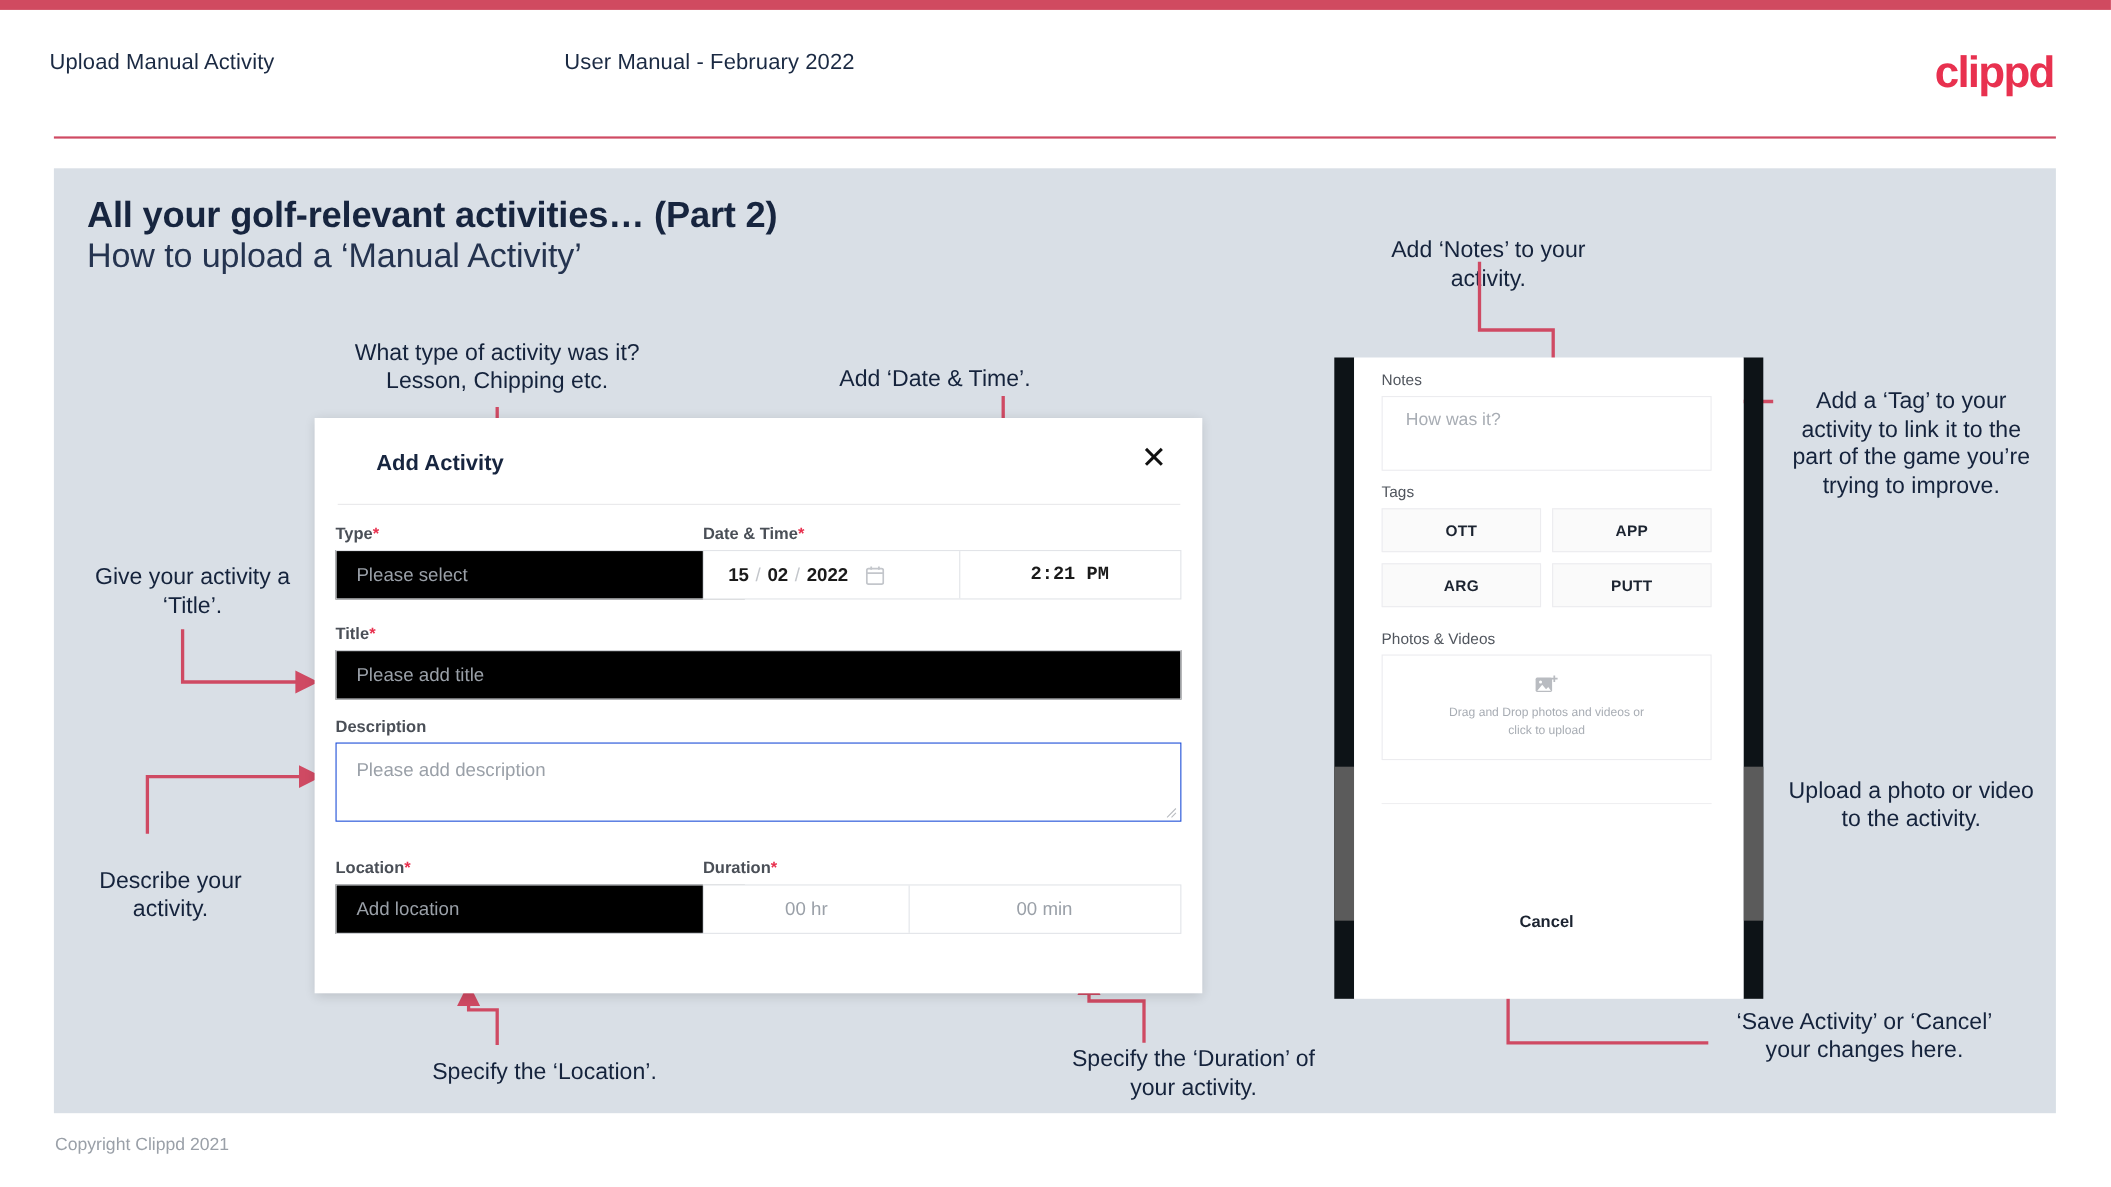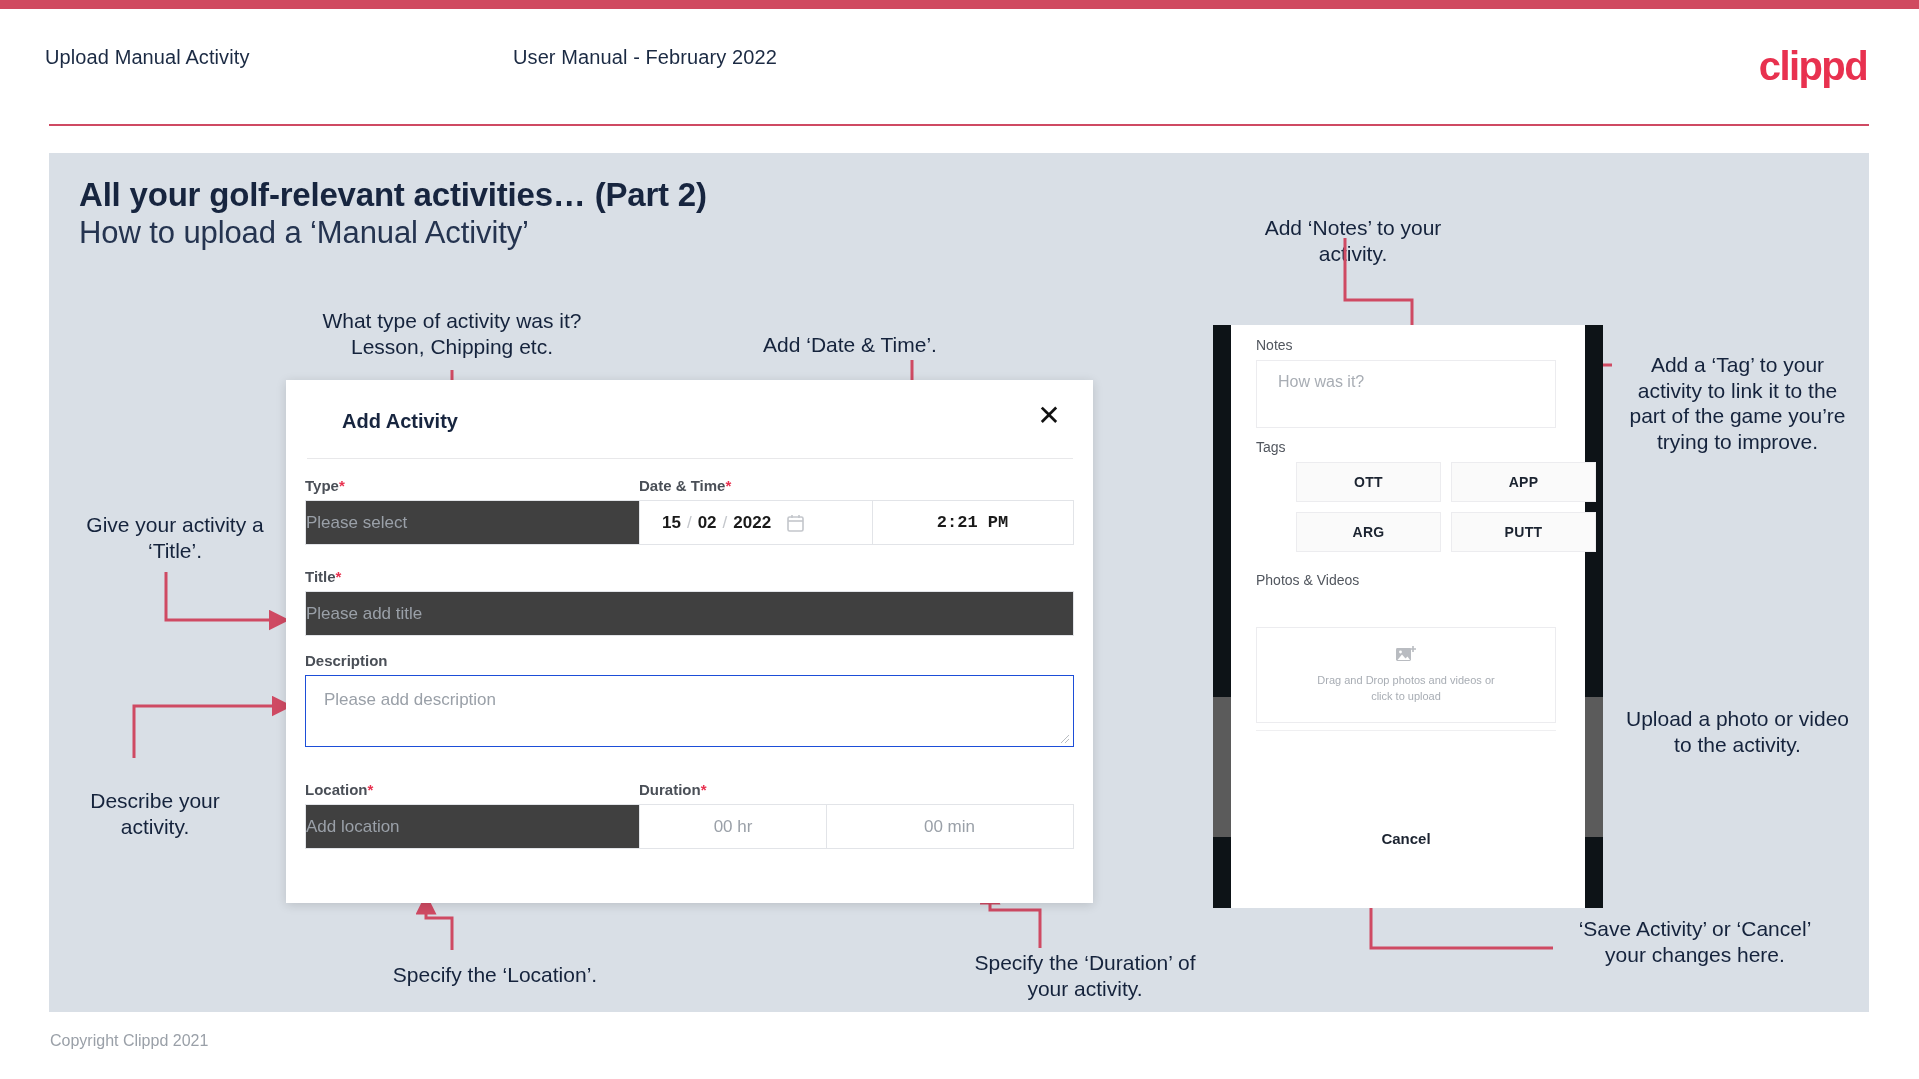--- a/index.html
+++ b/index.html
@@ -73,22 +73,23 @@
     text-align: center; cursor: pointer; font-weight: 300;
   }
   .dlg-rule {
     position: absolute; left: 21px; top: 78px; width: 766px; height: 1px; background: #e8e8ea;
   }
   .fld-label {
     position: absolute; font-size: 15px; color: #4a4f57; font-weight: 700;
   }
   .req { color: #e8314f; font-size: 15px; }
   .inp {
-    position: absolute; background: #404040; border: 1px solid #e2e4e8;
+    position: absolute; background: #000000; border: 1px solid #e2e4e8;
     font-size: 17px; color: #9aa0a8; display: flex; align-items: center;
+    padding-left: 18px;
   }
   .chev {
     position: absolute; right: 18px; top: 50%; margin-top: -4px;
     width: 11px; height: 7px; color: #333;
   }
   .ta {
     position: absolute; background:#fff; border: 1px solid #1d4ed8;
     font-size: 17px; color: #9aa0a8; padding: 14px 0 0 18px;
   }
   .ta-grip {
@@ -114,21 +115,21 @@
   .phone-screen {
     position: absolute; left: 18px; top: 0; width: 354px; height: 583px;
     background: #fff;
   }
   .p-label { position: absolute; font-size: 14px; color: #51565e; }
   .p-box { position: absolute; border: 1px solid #ececef; background: #fff; }
   .p-ph { position: absolute; font-size: 16px; color: #a8adb4; }
   .tagbtn {
     position: absolute; border: 1px solid #ececef; background: #fafafa;
     display: flex; align-items: center; justify-content: center;
-    font-size: 14px; font-weight: 700; color: #1b2330; letter-spacing: .3px; margin-left: 40px;
+    font-size: 14px; font-weight: 700; color: #1b2330; letter-spacing: .3px;
   }
   .dz {
     position: absolute; border: 1px solid #ececef; background: #fff;
     display: flex; flex-direction: column; align-items: center; justify-content: center;
   }
   .dz-txt { font-size: 11px; color: #a8adb4; text-align: center; line-height: 1.45; margin-top: 9px; }
   .p-rule { position: absolute; height: 1px; background: #efeff1; }
   .save-btn {
     position: absolute; background: #e8314f; color: #fff;
     display: flex; align-items: center; justify-content: center;
@@ -310,21 +311,21 @@
       <div class="p-box" style="left:25px; top:35px; width:300px; height:68px;"></div>
       <div class="p-ph" style="left:47px; top:48px;">How was it?</div>
 
       <div class="p-label" style="left:25px; top:114px;">Tags</div>
       <div class="tagbtn" style="left:25px; top:137px; width:145px; height:40px;">OTT</div>
       <div class="tagbtn" style="left:180px; top:137px; width:145px; height:40px;">APP</div>
       <div class="tagbtn" style="left:25px; top:187px; width:145px; height:40px;">ARG</div>
       <div class="tagbtn" style="left:180px; top:187px; width:145px; height:40px;">PUTT</div>
 
       <div class="p-label" style="left:25px; top:247px;">Photos &amp; Videos</div>
-      <div class="dz" style="left:25px; top:270px; width:300px; height:96px;margin-top:32px;">
+      <div class="dz" style="left:25px; top:270px; width:300px; height:96px;">
         <svg style="width:22px;height:19px;" viewBox="0 0 22 19">
           <rect x="1" y="3" width="15" height="13" rx="1.4" fill="#b9bcc1"></rect>
           <circle cx="5.5" cy="7" r="1.4" fill="#fff"></circle>
           <path d="M2.5,15 L7,9.5 L10.5,13.5 L12.5,11.5 L15,15 Z" fill="#fff"></path>
           <path d="M18,1 V7 M15,4 H21" stroke="#b9bcc1" stroke-width="1.6"></path>
         </svg>
         <div class="dz-txt">
           <div>Drag and Drop photos and videos or</div>
           <div>click to upload</div>
         </div>

